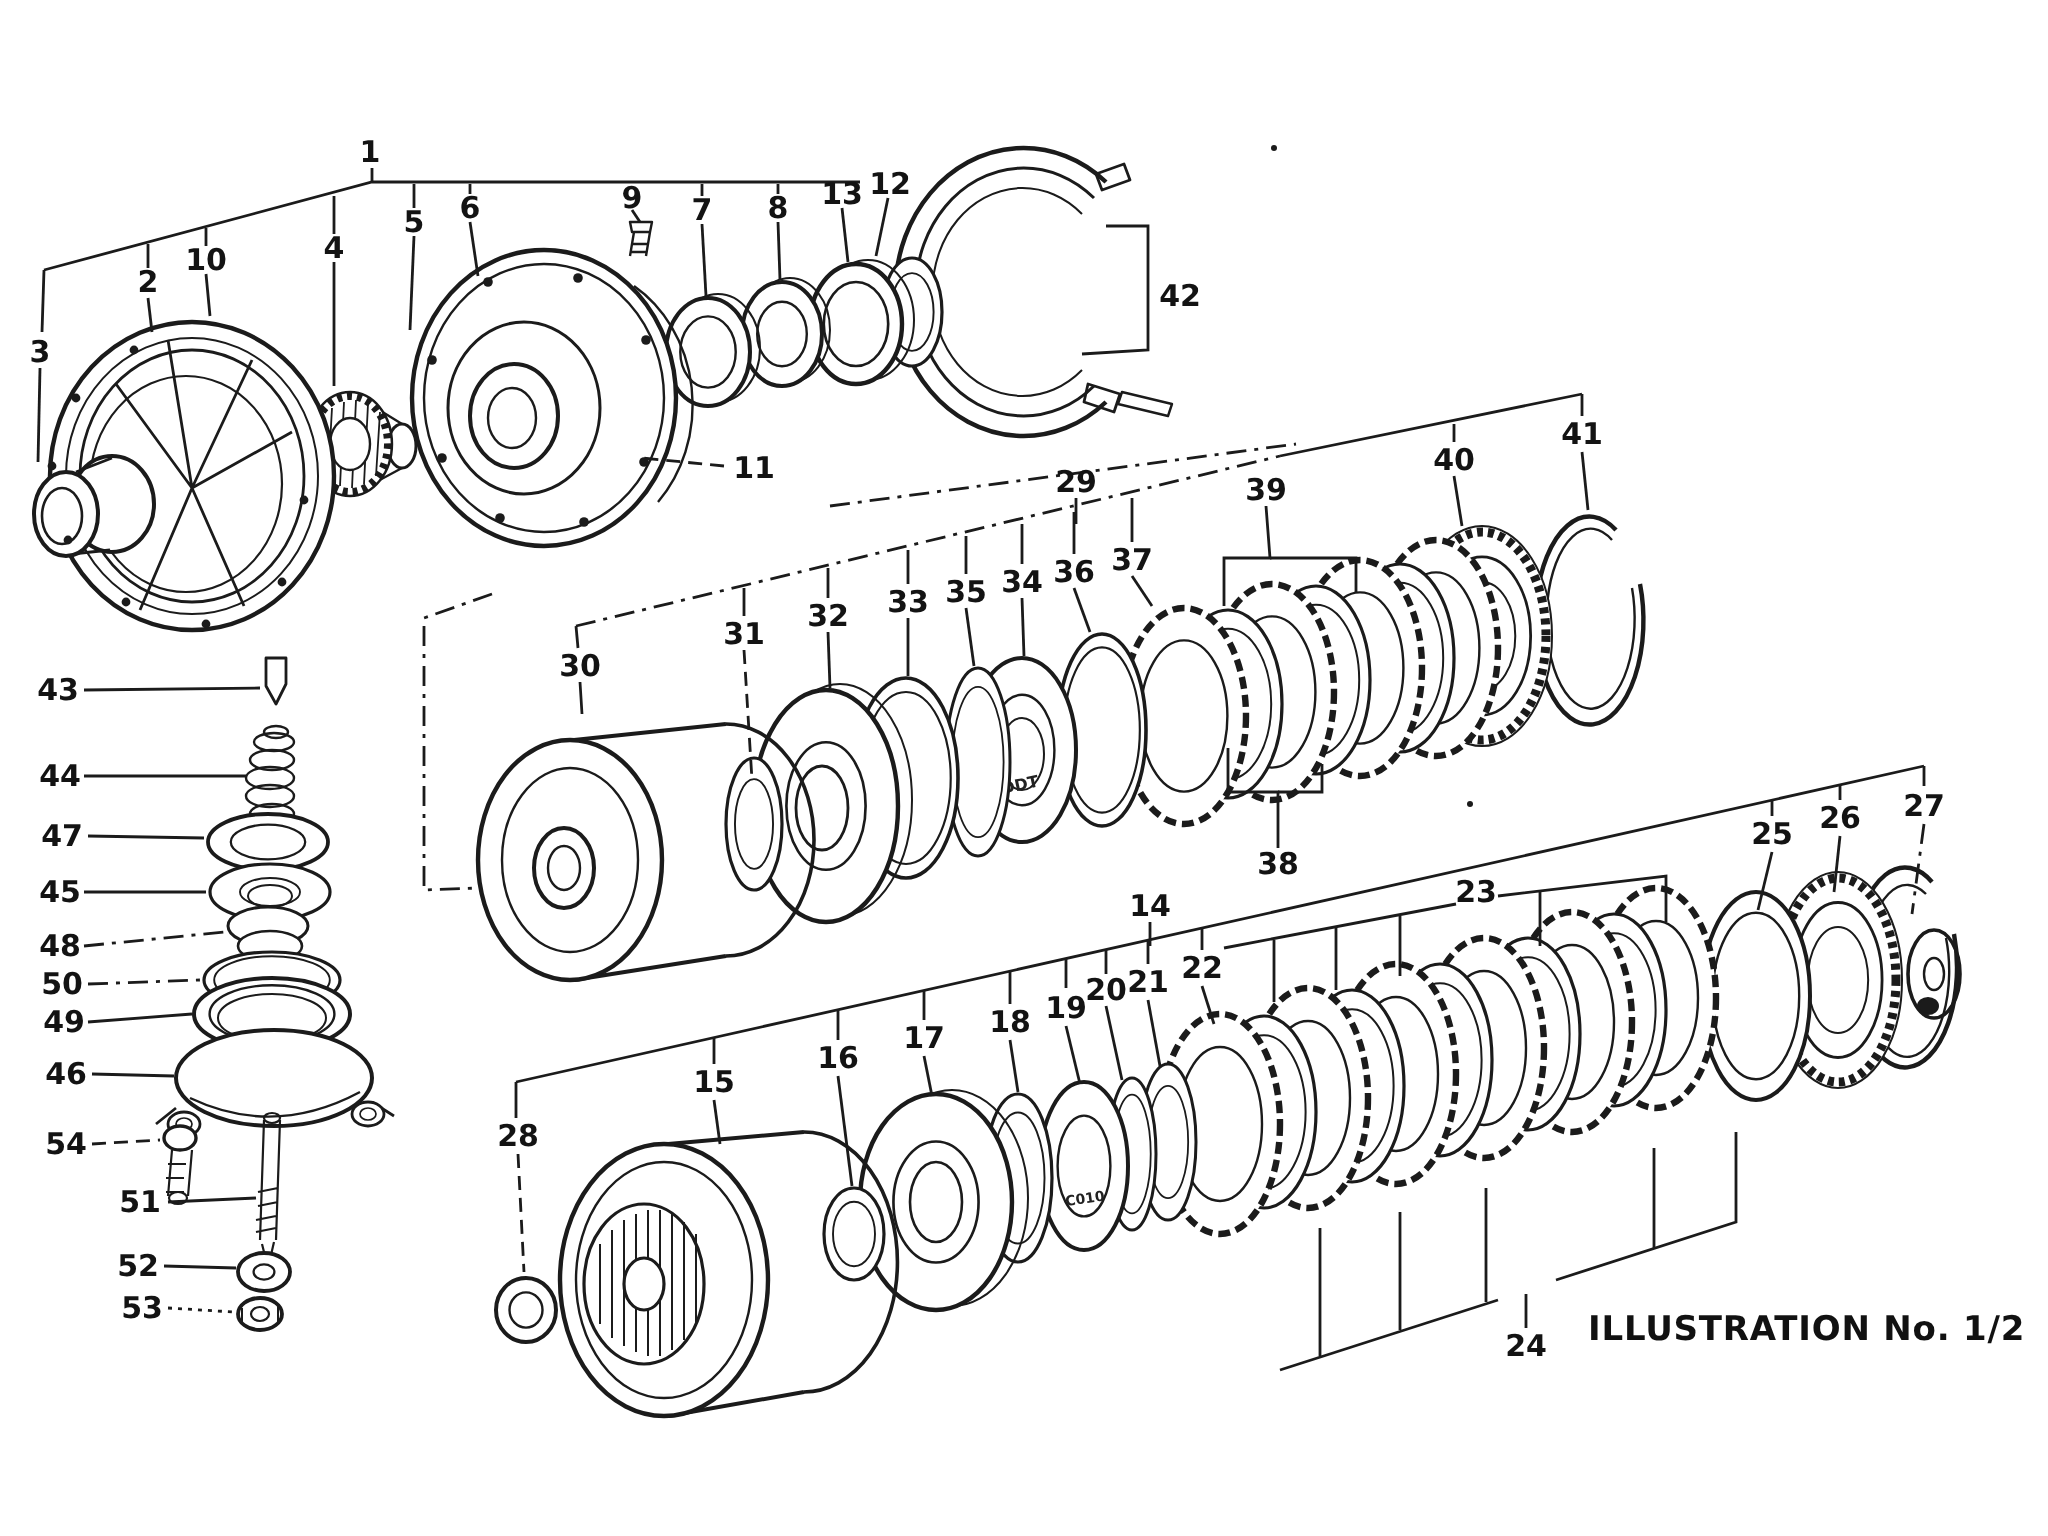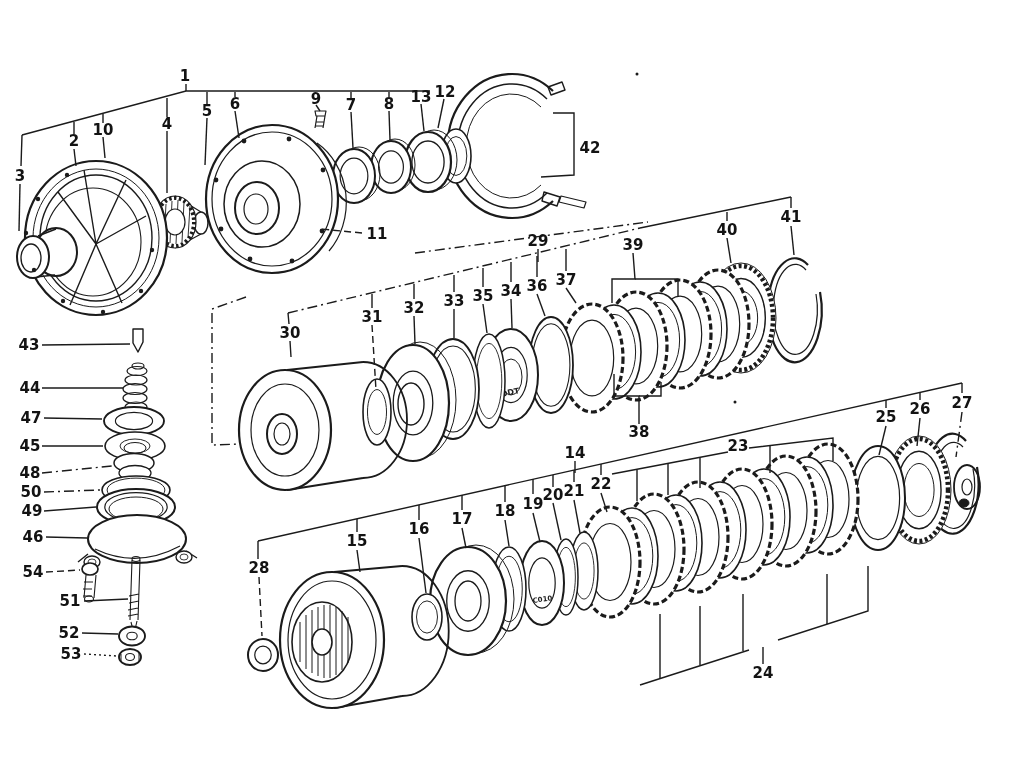--- a/index.html
+++ b/index.html
@@ -358,13 +358,14 @@
       <text x="30" y="446" text-anchor="middle" dominant-baseline="central" font-size="15" class="callout">45</text>
       <text x="30" y="473" text-anchor="middle" dominant-baseline="central" font-size="15" class="callout">48</text>
       <text x="31" y="492" text-anchor="middle" dominant-baseline="central" font-size="15" class="callout">50</text>
       <text x="32" y="511" text-anchor="middle" dominant-baseline="central" font-size="15" class="callout">49</text>
       <text x="33" y="537" text-anchor="middle" dominant-baseline="central" font-size="15" class="callout">46</text>
       <text x="33" y="572" text-anchor="middle" dominant-baseline="central" font-size="15" class="callout">54</text>
       <text x="70" y="601" text-anchor="middle" dominant-baseline="central" font-size="15" class="callout">51</text>
       <text x="69" y="633" text-anchor="middle" dominant-baseline="central" font-size="15" class="callout">52</text>
       <text x="71" y="654" text-anchor="middle" dominant-baseline="central" font-size="15" class="callout">53</text>
     </svg>
+  <div class="footer">ILLUSTRATION No. 1/2</div>
 </div>
 
 </body></html>

